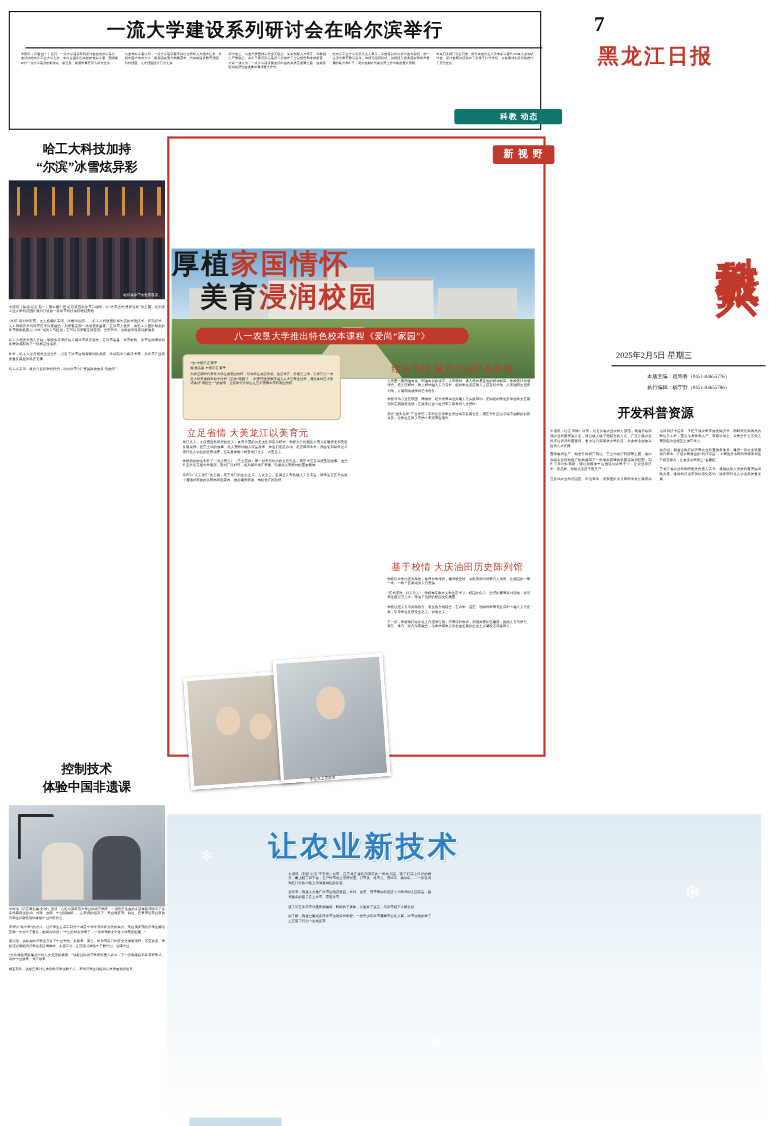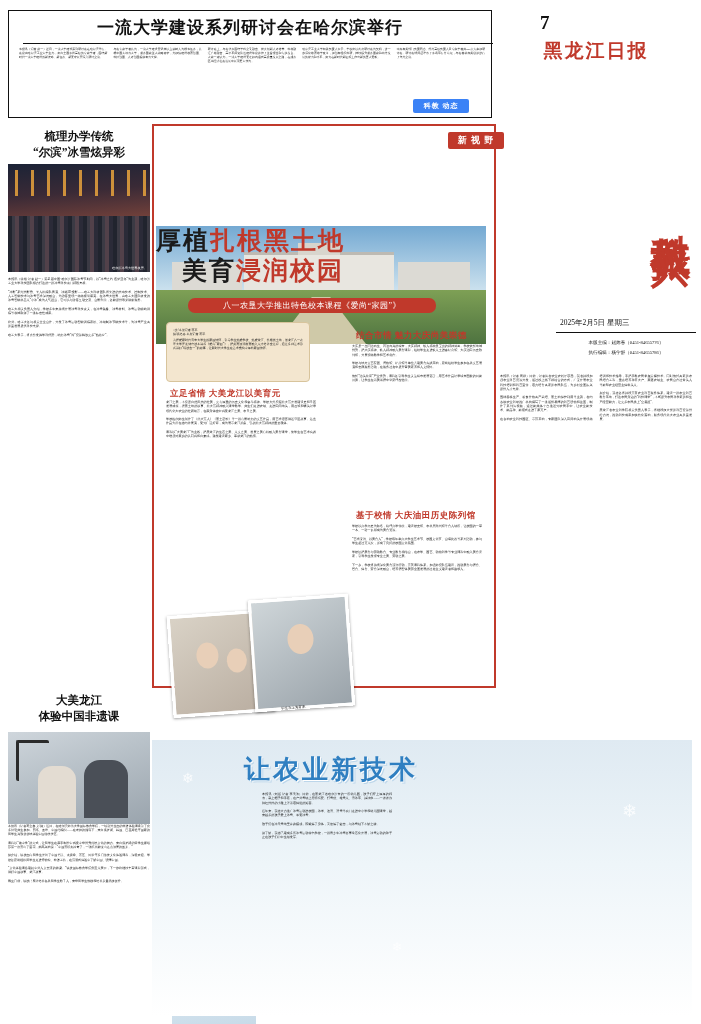--- a/index.html
+++ b/index.html
@@ -16,23 +16,23 @@
 
   
   #top-headline-box{left:8px;top:10px;width:482px;height:106px;border:1.4px solid #111;}
   #top-headline{font-size:17px;font-weight:bold;letter-spacing:1px;text-align:center;
       padding-top:5px;font-family:"Liberation Serif",serif;}
   #top-headline-rule{left:14px;top:32px;width:470px;height:1px;}
   .topcols{position:absolute;left:10px;top:36px;width:466px;height:64px;
       display:flex;gap:6px;}
   .topcol{flex:1;}
   .topcol .tiny{font-size:2.9px;line-height:4.0px;}
-  #kejiao-tag{left:404px;top:88px;width:56px;height:14px;background:#3b82f6;
+  #kejiao-tag{left:404px;top:88px;width:78px;height:14px;background:#0f766e;
       border-radius:2px;color:#fff;font-size:7px;font-weight:bold;
-      display:flex;align-items:center;justify-content:center;letter-spacing:1px;}
+      display:flex;align-items:center;justify-content:center;letter-spacing:1px;padding-left:20px;}
 
   
   #nameplate{left:500px;top:14px;width:192px;height:110px;}
   #paper-logo{font-size:19px;font-weight:bold;color:#c0392b;letter-spacing:2px;
       text-align:center;font-family:"Liberation Serif",serif;}
   #page-number{position:absolute;left:40px;top:-2px;font-size:19px;font-weight:bold;color:#111;}
   #section-title{left:596px;top:120px;width:96px;height:180px;
       font-size:40px;font-weight:bold;color:#c0392b;letter-spacing:4px;
       line-height:44px;text-align:center;}
   #issue-date{left:560px;top:318px;width:132px;font-size:7.5px;text-align:left;color:#111;}
@@ -73,34 +73,34 @@
   #hero-topcaption{left:200px;top:130px;font-size:3.4px;color:#fff;}
   #new-vision-badge{left:448px;top:132px;width:56px;height:17px;background:#c0392b;
       color:#fff;font-size:9px;font-weight:bold;display:flex;align-items:center;
       justify-content:center;letter-spacing:1px;border-radius:2px;}
 
   #hero-title-wrap{left:156px;top:226px;width:330px;height:72px;}
   .hero-l1,.hero-l2{font-size:25px;font-weight:bold;letter-spacing:2px;line-height:30px;}
   .hero-l1{color:#1b1b1b;}
   .hero-l2{color:#1b1b1b;margin-left:26px;}
   .hl-red{color:#c0392b;}
-  #hero-subtitle{left:188px;top:298px;width:248px;height:15px;background:#c0392b;
+  #hero-subtitle{left:178px;top:298px;width:248px;height:15px;background:#c0392b;
       color:#fff;font-size:8px;display:flex;align-items:center;justify-content:center;
       border-radius:7px;letter-spacing:.5px;text-align:right;}
 
   
   #feature-frame{left:152px;top:124px;width:340px;height:560px;border:2px solid #c0392b;pointer-events:none;}
 
   
   #note-box{left:166px;top:322px;width:142px;height:58px;background:#f3e6cf;
       border:1px solid #d8c49c;border-radius:4px;}
   #note-box .tiny{font-size:3.0px;line-height:4.1px;padding:5px 6px 0 6px;}
 
   
-  .subhead{font-size:8.5px;font-weight:bold;color:#c0392b;letter-spacing:.5px;}
+  .subhead{font-size:8.5px;font-weight:normal;color:#c0392b;letter-spacing:.5px;}
   #sub-1{left:170px;top:388px;}
   #sub-2{left:356px;top:330px;}
   #sub-3{left:356px;top:510px;}
 
   #ccol-1{left:166px;top:400px;width:150px;height:276px;}
   #ccol-2{left:352px;top:344px;width:130px;height:158px;}
   #ccol-3{left:352px;top:524px;width:130px;height:150px;}
 
   
   #collage{left:170px;top:600px;width:176px;height:124px;transform:rotate(-4deg);}
@@ -164,40 +164,40 @@
     <div class="abs" id="page-number">7</div>
     <div style="margin-top:24px" id="paper-logo">黑龙江日报</div>
   </div>
   <div class="abs vert" id="section-title">科教振兴</div>
   <div class="abs" id="issue-date">2025年2月5日 星期三</div>
   <div class="abs" id="nameplate-rule"></div>
   <div class="abs" id="contact1">本版主编：赵炜春（0451-84655776）</div>
   <div class="abs" id="contact2">执行编辑：杨宁舒（0451-84655786）</div>
 
   <div class="abs" id="left-col">
-    <div class="left-title">梳理办学传统</div>
+    <div class="left-title">哈工大科技加持</div>
     <div class="left-title">“尔滨”冰雪炫异彩</div>
     <div class="imgph" id="left-photo1">
       <div class="lanterns"></div>
       <div class="crowd"></div>
       <div class="photo-caption">哈尔滨冰雪大世界夜景。</div>
     </div>
     <div class="tiny" style="margin-top:5px;white-space:pre-line;height:320px;overflow:hidden">本报讯（徐旭 记者 赵一）第41届中国·哈尔滨国际冰雪节期间，以“冰雪之约 逐梦亚冬”为主题，哈尔滨工业大学科技团队倾力打造的一批冰雪科技项目精彩亮相。
 
 “冰影”系列光影秀、无人机编队表演、冰雕3D投影……哈工大科研团队将先进的光电技术、控制技术、人工智能技术与冰雪艺术深度融合，为游客呈现一场场视觉盛宴。在冰雪大世界，由哈工大团队研发的冰雪智能机器人“小冰”成为人气担当，它可以与游客互动交流、合影留念，还能提供导览讲解服务。
 
 哈工大相关负责人介绍，学校多年来持续开展冰雪科技攻关，在冰雪装备、冰雪材料、冰雪运动辅助训练等领域取得了一批标志性成果。
 
 此外，哈工大还与相关企业合作，开发了冰雪运动智能训练系统、冰场制冰节能技术等，为冰雪产业高质量发展提供科技支撑。
 
 哈工大表示，将充分发挥学科优势，助力冰雪“冷”资源释放更多“热效应”。</div>
   </div>
 
   <div class="abs" id="bl-title">
-    <div class="left-title">大美龙江</div>
+    <div class="left-title">控制技术</div>
     <div class="left-title">体验中国非遗课</div>
   </div>
   <div class="abs imgph" id="left-photo2" style="left:8px;top:726px">
     <div class="desklamp"></div>
     <div class="person-a"></div>
     <div class="person-b"></div>
   </div>
   <div class="abs" id="bl-body">
     <div class="tiny" style="white-space:pre-line;height:190px;overflow:hidden">本报讯（记者葛金鑫 文/摄）近日，在哈尔滨师范大学国际教育学院，一场别开生面的非遗体验课吸引了众多外籍师生参加。剪纸、面塑、中国结编织……在老师的指导下，来自俄罗斯、韩国、巴基斯坦等国家的留学生兴致勃勃地体验中国传统技艺。
 
@@ -216,21 +216,21 @@
     <div class="hero-bldg"></div>
     <div class="hero-bldgR"></div>
     <div class="hero-grass"></div>
     <div class="hero-path"></div>
   </div>
   <div class="abs" id="hero-topcaption">黑龙江八一农垦大学。</div>
   <div class="abs" id="new-vision-badge">新 视 野</div>
 
   <div class="abs" id="hero-title-wrap">
     <div class="hero-l1">
-      <span>厚植</span><span class="hl-red">扎根黑土地</span>
+      <span>厚植</span><span class="hl-red">家国情怀</span>
     </div>
     <div class="hero-l2">
       <span>美育</span><span class="hl-red">浸润校园</span>
     </div>
   </div>
   <div class="abs" id="hero-subtitle">八一农垦大学推出特色校本课程《爱尚“家园”》</div>
 
   <div class="abs" id="feature-frame"></div>
 
   <div class="abs" id="note-box">
@@ -273,20 +273,21 @@
       <div class="face" style="left:24px;top:26px;width:22px;height:26px"></div>
       <div class="face" style="left:54px;top:34px;width:20px;height:24px"></div>
     </div>
     <div class="imgph" id="collage-b">
       <div class="face" style="left:34px;top:24px;width:26px;height:30px"></div>
     </div>
     <div class="cap" style="left:108px;top:108px">学生在上美育课。</div>
   </div>
 
   <div class="abs" id="right-col">
+    <div class="right-title">开发科普资源</div>
     <div id="right-body">
       <div class="tiny" style="white-space:pre-line;height:356px;overflow:hidden">本报讯（记者 周静）日前，记者从省农业农村厅获悉，我省持续加强农业科普资源开发，通过线上线下相结合的方式，广泛开展农业科技培训和科普宣传，着力培育高素质农民队伍，为乡村全面振兴提供人才支撑。
 
 围绕春耕生产、粮食作物高产栽培、黑土地保护利用等主题，省内各级农业科研推广机构编写了一批通俗易懂的科普读物和挂图，制作了系列短视频，通过新媒体平台推送到农民手中，让农业新技术、新品种、新模式走进千家万户。
 
 在各地农业科技园区、示范基地，专家团队深入田间地头开展现场培训和技术指导，手把手教农民掌握关键技术。同时依托高素质农民培育工程，重点培养种养大户、家庭农场主、农民合作社带头人等新型农业经营主体带头人。
 
 据介绍，我省还将持续完善农业科普服务体系，建设一批农业科普教育基地，打造农民身边的“科技课堂”，不断提升农民科学素质和生产经营能力，让更多农民挑上“金扁担”。
 
 黑龙江省农业科学院相关负责人表示，将继续加大优质科普资源供给力度，推动科技成果加快转化落地，服务现代化大农业高质量发展。</div>

